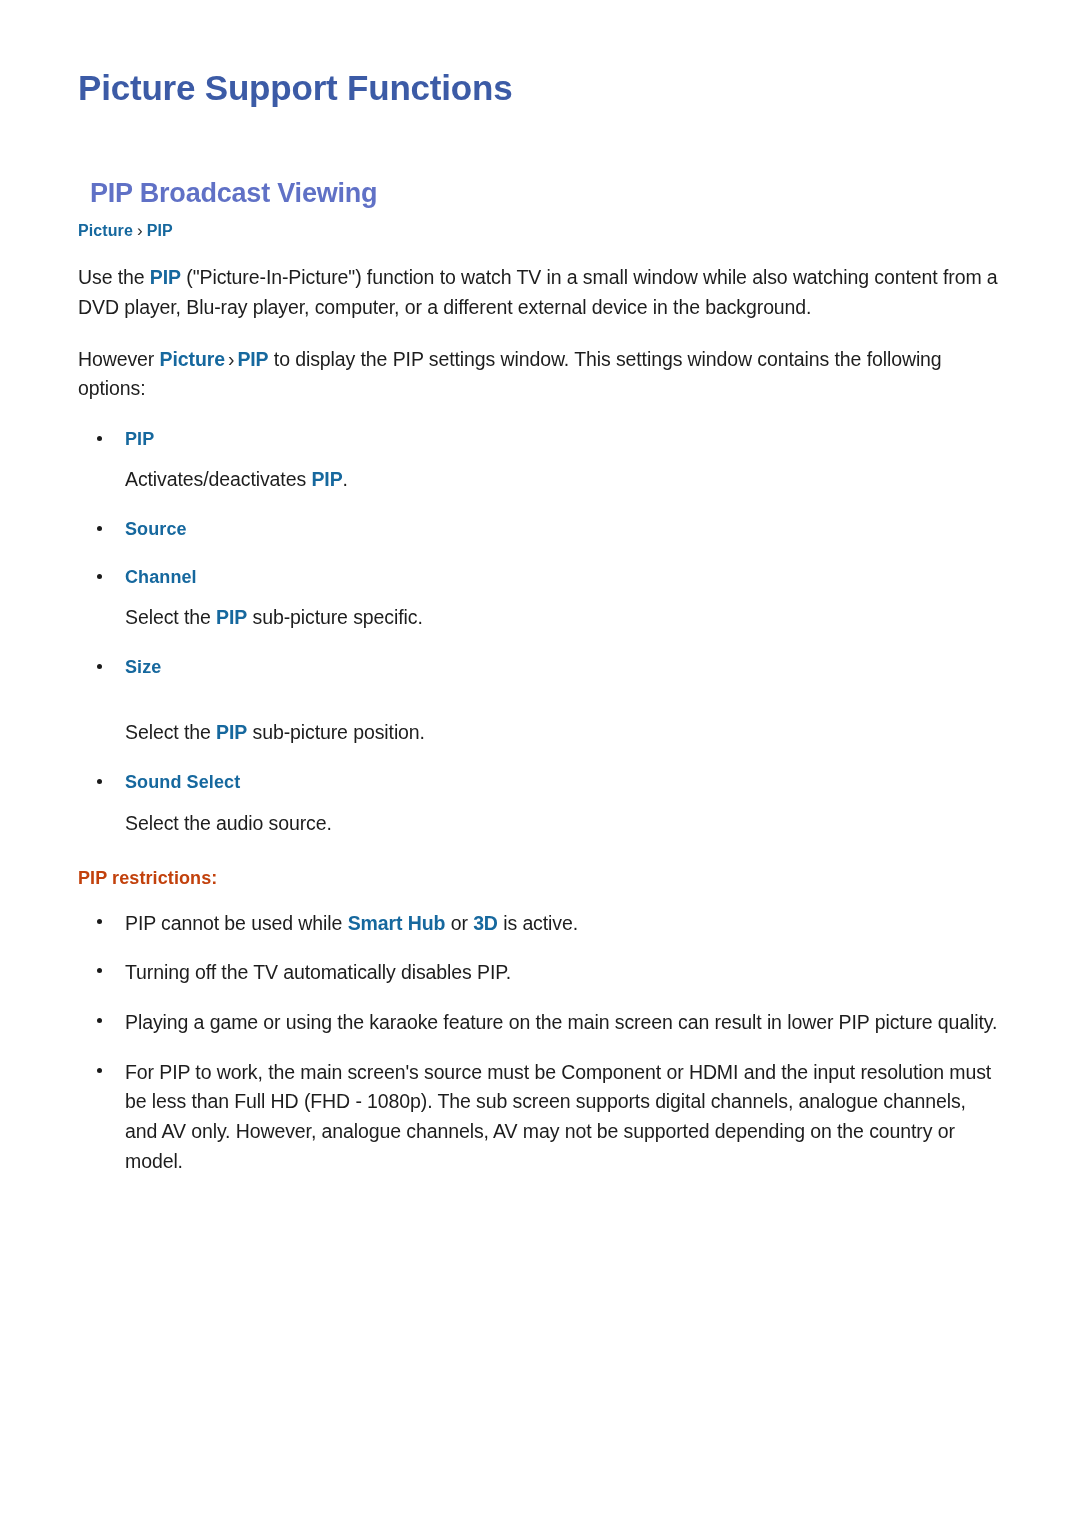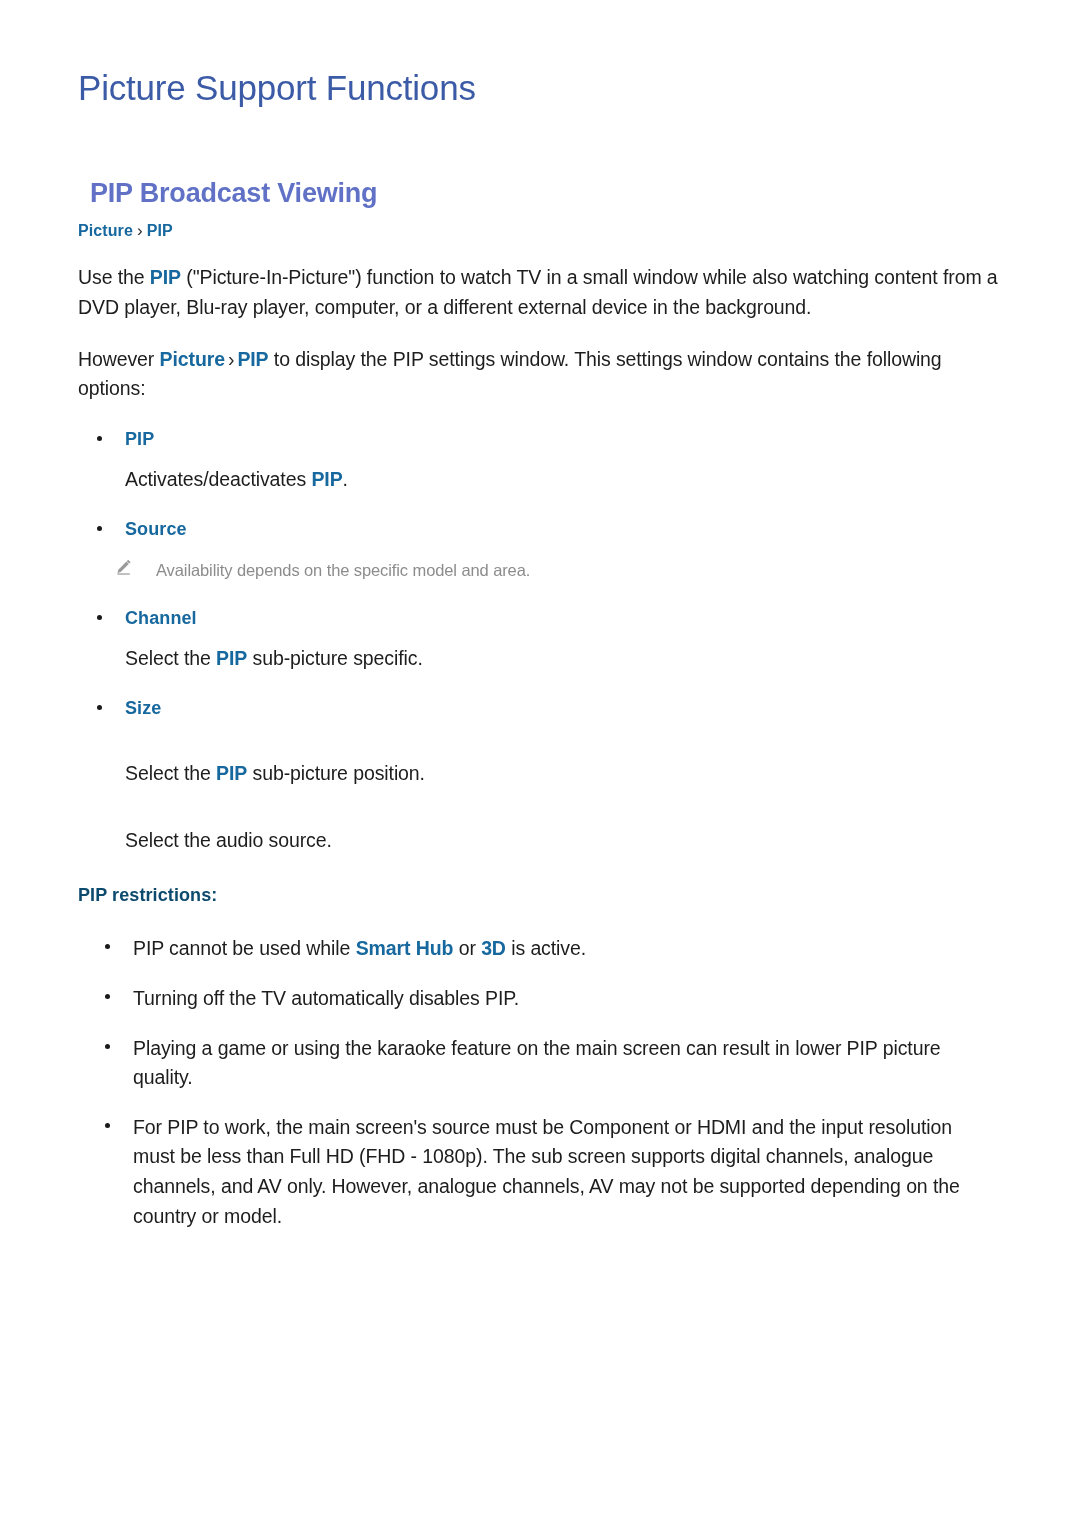--- a/index.html
+++ b/index.html
@@ -22,21 +22,21 @@
     box-sizing: border-box;
     padding: 0 78px;
     overflow: hidden;
   }
 
   
   .doc-title {
     margin: 0;
     padding-top: 68px;
     font-size: 35px;
-    font-weight: normal;
+    font-weight: bold;
     letter-spacing: -0.2px;
     color: #3c5ba6;
     line-height: 1.15;
   }
   .section-title {
     margin: 12px;
     padding-top: 58px;
     font-size: 27px;
     font-weight: bold;
     letter-spacing: -0.2px;
@@ -130,25 +130,25 @@
     width: 19px;
     height: 19px;
   }
 
   
   .restrict-title {
     margin: 0;
     padding-top: 30px;
     font-size: 18px;
     font-weight: bold;
-    color: #0c4a6e;
+    color: #c2410c;
     letter-spacing: 0.1px;
   }
   .res-list {
-    margin: 8px;
+    margin: 0;
     padding: 0;
     list-style: none;
   }
   .res-item {
     position: relative;
     padding-left: 47px;
     padding-top: 20px;
     font-size: 19.5px;
     line-height: 1.52;
     color: #1d1d1d;
@@ -189,30 +189,20 @@
         <span>PIP</span>
       </div>
       <div class="opt-desc"><span>Activates/deactivates </span><span class="lnk">PIP</span><span>.</span></div>
     </li>
 
     <li class="opt-item">
       <div class="opt-head">
         <span class="dot"></span>
         <span>Source</span>
       </div>
-      <div class="note-row">
-        <svg class="pencil-icon" viewBox="0 0 20 20" xmlns="http://www.w3.org/2000/svg">
-          <g fill="#9a9a9a">
-            <path d="M13.9 1.9 L16.4 4.4 L14.9 5.9 L12.4 3.4 Z"></path>
-            <path d="M12.0 3.8 L14.5 6.3 L6.0 14.8 L2.6 15.7 L3.5 12.3 Z"></path>
-            <path d="M2.5 16.2 L15.6 16.2 L15.6 17.5 L2.5 17.5 Z"></path>
-          </g>
-        </svg>
-        <span>Availability depends on the specific model and area.</span>
-      </div>
     </li>
 
     <li class="opt-item">
       <div class="opt-head">
         <span class="dot"></span>
         <span>Channel</span>
       </div>
       <div class="opt-desc"><span>Select the </span><span class="lnk">PIP</span><span> sub-picture specific.</span></div>
     </li>
 
@@ -221,20 +211,24 @@
         <span class="dot"></span>
         <span>Size</span>
       </div>
     </li>
 
     <li class="opt-item">
       <div class="opt-desc"><span>Select the </span><span class="lnk">PIP</span><span> sub-picture position.</span></div>
     </li>
 
     <li class="opt-item">
+      <div class="opt-head">
+        <span class="dot"></span>
+        <span>Sound Select</span>
+      </div>
       <div class="opt-desc"><span>Select the audio source.</span></div>
     </li>
 
   </ul>
 
   <p class="restrict-title">PIP restrictions:</p>
 
   <ul class="res-list">
 
     <li class="res-item">

